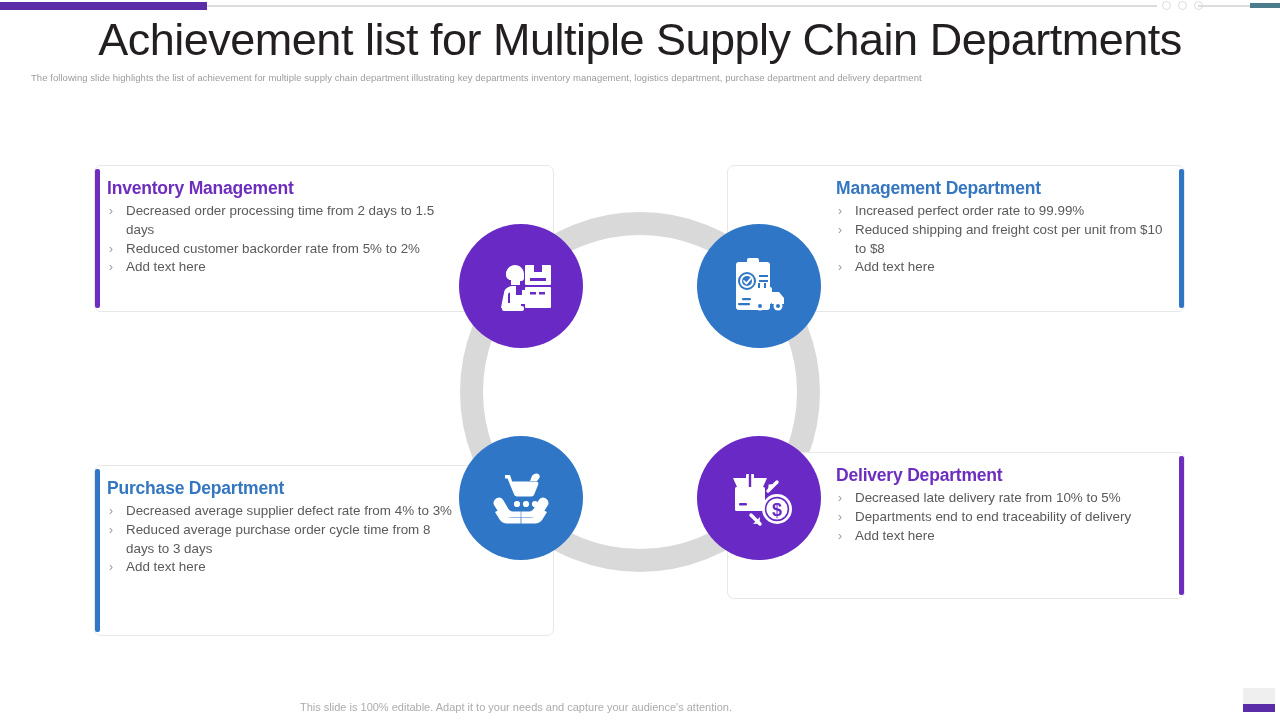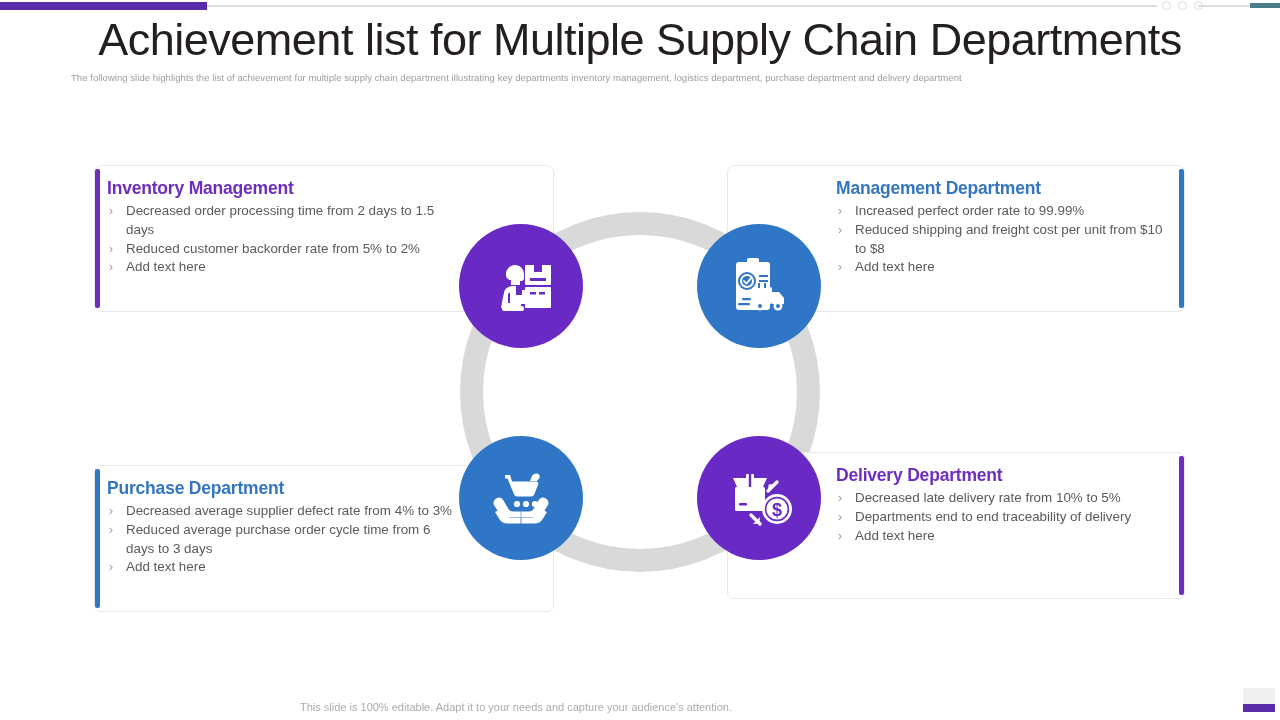--- a/index.html
+++ b/index.html
@@ -77,21 +77,20 @@
     text-align: center;
   }
   .page-subtitle {
     position: absolute;
     left: 31px; top: 71px;
     width: 1100px;
     font-size: 9.5px;
     line-height: 13px;
     color: #9C9C9C;
     letter-spacing: 0.05px;
-    margin-left: 40px;
   }
 
   
   .center-ring {
     position: absolute;
     left: 460px; top: 212px;
     width: 360px; height: 360px;
     border-radius: 50%;
     border: 23px solid #D9D9D9;
     box-sizing: border-box;
@@ -101,21 +100,21 @@
   .card {
     position: absolute;
     background: #ffffff;
     border: 1px solid #E8E8E8;
     border-radius: 7px;
     box-sizing: border-box;
     padding-left: 12px;
   }
   .card-tl { left: 94px;  top: 165px; width: 460px; height: 147px; }
   .card-tr { left: 727px; top: 165px; width: 458px; height: 147px; }
-  .card-bl { left: 94px;  top: 465px; width: 460px; height: 147px; }
+  .card-bl { left: 94px;  top: 465px; width: 460px; height: 171px; }
   .card-br { left: 727px; top: 452px; width: 458px; height: 147px; }
 
   .accent {
     position: absolute;
     width: 5px;
     border-radius: 2px;
   }
   .accent-left  { left: 0px;  top: 3px; bottom: 3px; }
   .accent-right { right: 0px; top: 3px; bottom: 3px; }
 
@@ -257,21 +256,21 @@
     <div class="accent accent-left" style="background:#3076C6;"></div>
     <div class="card-body">
       <div class="card-title title-blue">Purchase Department</div>
       <ul class="bullets">
         <li class="bullet">
           <span class="chev">›</span>
           <span>Decreased average supplier defect rate from 4% to 3%</span>
         </li>
         <li class="bullet">
           <span class="chev">›</span>
-          <span>Reduced average purchase order cycle time from 6 days to 3 days</span>
+          <span>Reduced average purchase order cycle time from 8 days to 3 days</span>
         </li>
         <li class="bullet">
           <span class="chev">›</span>
           <span>Add text here</span>
         </li>
       </ul>
     </div>
   </div>
 
   <div class="card card-br">

